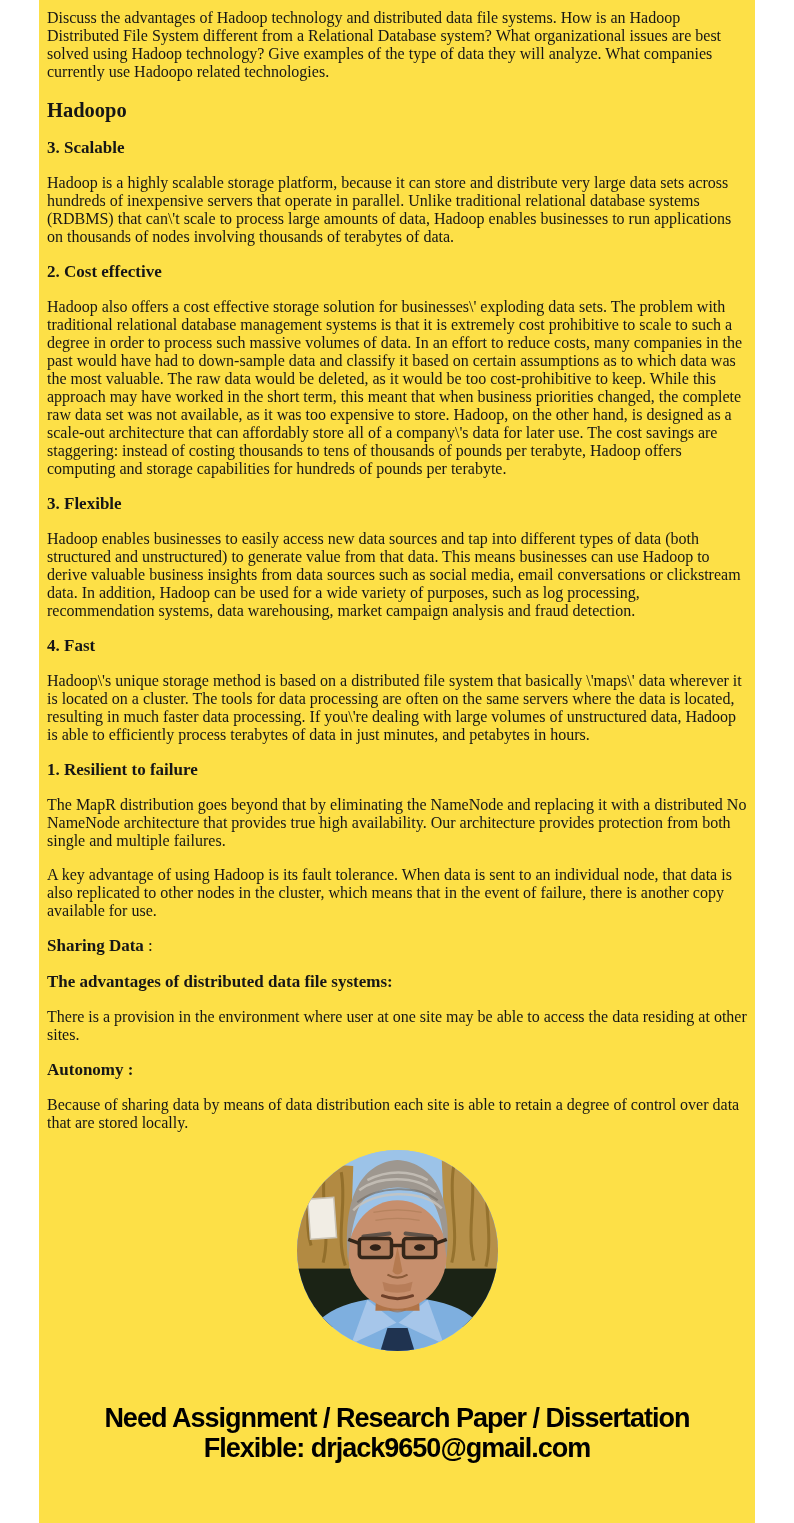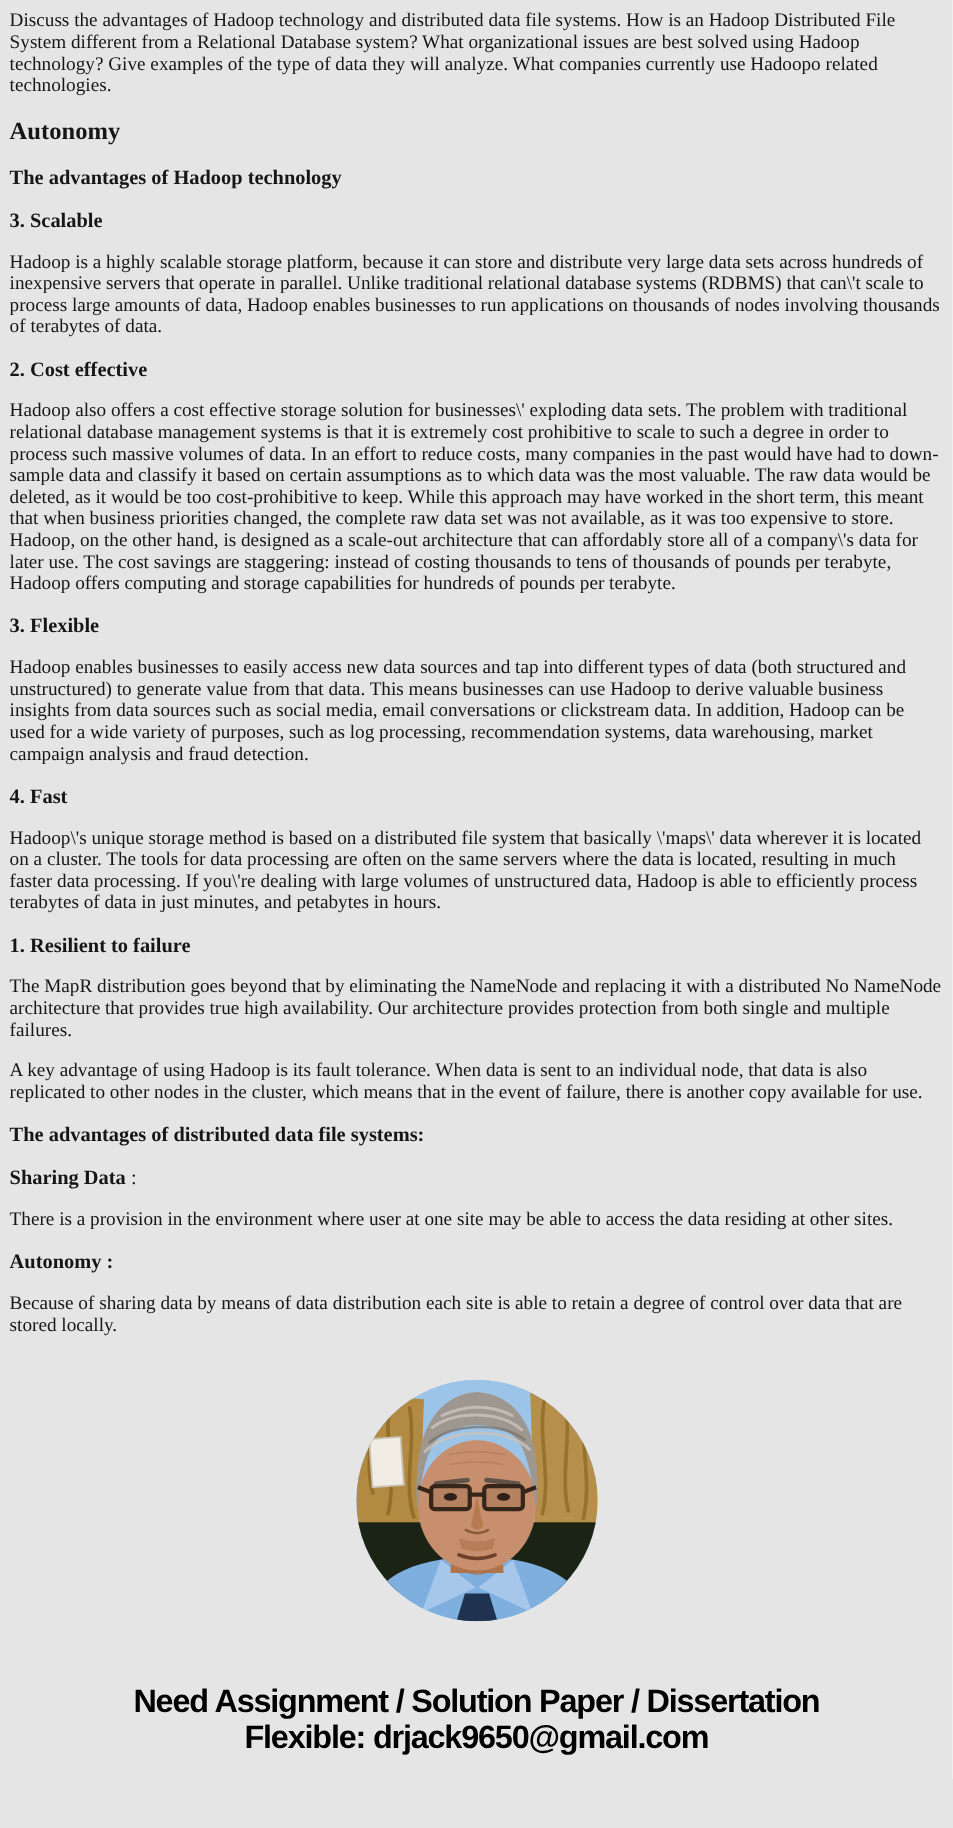--- a/index.html
+++ b/index.html
@@ -1,21 +1,21 @@
 <!DOCTYPE html>
 <html><head>
 <meta charset="utf-8">
 <style>
   * { box-sizing: border-box; }
   html, body { margin: 0; padding: 0; background: #ffffff; }
   .page {
-    width: 794px;
+    width: 716px;
     height: 1523px;
     margin: 0 auto;
-    background: #e5e5e5;
+    background: #fde047;
     font-family: "Liberation Serif", serif;
     color: #161616;
     overflow: hidden;
   }
   .content {
     height: 1140px;
     overflow: hidden;
     padding: 9px 8px 0 8px;
   }
   .content p {
@@ -68,43 +68,42 @@
   }
 </style>
 </head>
 <body>
 
 <div class="page">
 
   <div class="content">
     <p>Discuss the advantages of Hadoop technology and distributed data file systems. How is an Hadoop Distributed File System different from a Relational Database system? What organizational issues are best solved using Hadoop technology? Give examples of the type of data they will analyze. What companies currently use Hadoopo related technologies.</p>
 
-    <div class="h2">Autonomy</div>
+    <div class="h2">Hadoopo</div>
 
-    <div class="h3">The advantages of Hadoop technology</div>
 
     <div class="h3">3. Scalable</div>
     <p>Hadoop is a highly scalable storage platform, because it can store and distribute very large data sets across hundreds of inexpensive servers that operate in parallel. Unlike traditional relational database systems (RDBMS) that can\'t scale to process large amounts of data, Hadoop enables businesses to run applications on thousands of nodes involving thousands of terabytes of data.</p>
 
     <div class="h3">2. Cost effective</div>
     <p>Hadoop also offers a cost effective storage solution for businesses\' exploding data sets. The problem with traditional relational database management systems is that it is extremely cost prohibitive to scale to such a degree in order to process such massive volumes of data. In an effort to reduce costs, many companies in the past would have had to down-sample data and classify it based on certain assumptions as to which data was the most valuable. The raw data would be deleted, as it would be too cost-prohibitive to keep. While this approach may have worked in the short term, this meant that when business priorities changed, the complete raw data set was not available, as it was too expensive to store. Hadoop, on the other hand, is designed as a scale-out architecture that can affordably store all of a company\'s data for later use. The cost savings are staggering: instead of costing thousands to tens of thousands of pounds per terabyte, Hadoop offers computing and storage capabilities for hundreds of pounds per terabyte.</p>
 
     <div class="h3">3. Flexible</div>
     <p>Hadoop enables businesses to easily access new data sources and tap into different types of data (both structured and unstructured) to generate value from that data. This means businesses can use Hadoop to derive valuable business insights from data sources such as social media, email conversations or clickstream data. In addition, Hadoop can be used for a wide variety of purposes, such as log processing, recommendation systems, data warehousing, market campaign analysis and fraud detection.</p>
 
     <div class="h3">4. Fast</div>
     <p>Hadoop\'s unique storage method is based on a distributed file system that basically \'maps\' data wherever it is located on a cluster. The tools for data processing are often on the same servers where the data is located, resulting in much faster data processing. If you\'re dealing with large volumes of unstructured data, Hadoop is able to efficiently process terabytes of data in just minutes, and petabytes in hours.</p>
 
     <div class="h3">1. Resilient to failure</div>
     <p>The MapR distribution goes beyond that by eliminating the NameNode and replacing it with a distributed No NameNode architecture that provides true high availability. Our architecture provides protection from both single and multiple failures.</p>
     <p>A key advantage of using Hadoop is its fault tolerance. When data is sent to an individual node, that data is also replicated to other nodes in the cluster, which means that in the event of failure, there is another copy available for use.</p>
 
+    <div class="h3"><span>Sharing Data</span><span class="suffix"> :</span></div>
+
     <div class="h3">The advantages of distributed data file systems:</div>
-
-    <div class="h3"><span>Sharing Data</span><span class="suffix"> :</span></div>
     <p>There is a provision in the environment where user at one site may be able to access the data residing at other sites.</p>
 
     <div class="h3">Autonomy :</div>
     <p>Because of sharing data by means of data distribution each site is able to retain a degree of control over data that are stored locally.</p>
 
   </div>
 
   <div class="photo-row">
     <div class="portrait">
       <svg viewBox="0 0 200 200" xmlns="http://www.w3.org/2000/svg">
@@ -154,17 +153,17 @@
         <path d="M85,131 Q100,137 115,131 L113,140 Q100,144 87,140 Z" fill="#a96f49" opacity="0.55"></path>
 
         <path d="M85,145 Q100,151 115,145" stroke="#6e4029" stroke-width="3" fill="none" stroke-linecap="round"></path>
 
         <path d="M92,159 Q100,163 108,159" stroke="#a06a44" stroke-width="1.5" fill="none" opacity="0.6"></path>
       </svg>
     </div>
   </div>
 
   <div class="footer">
-    <div>Need Assignment / Solution Paper / Dissertation</div>
+    <div>Need Assignment / Research Paper / Dissertation</div>
     <div>Flexible: drjack9650@gmail.com</div>
   </div>
 
 </div>
 
 </body></html>

